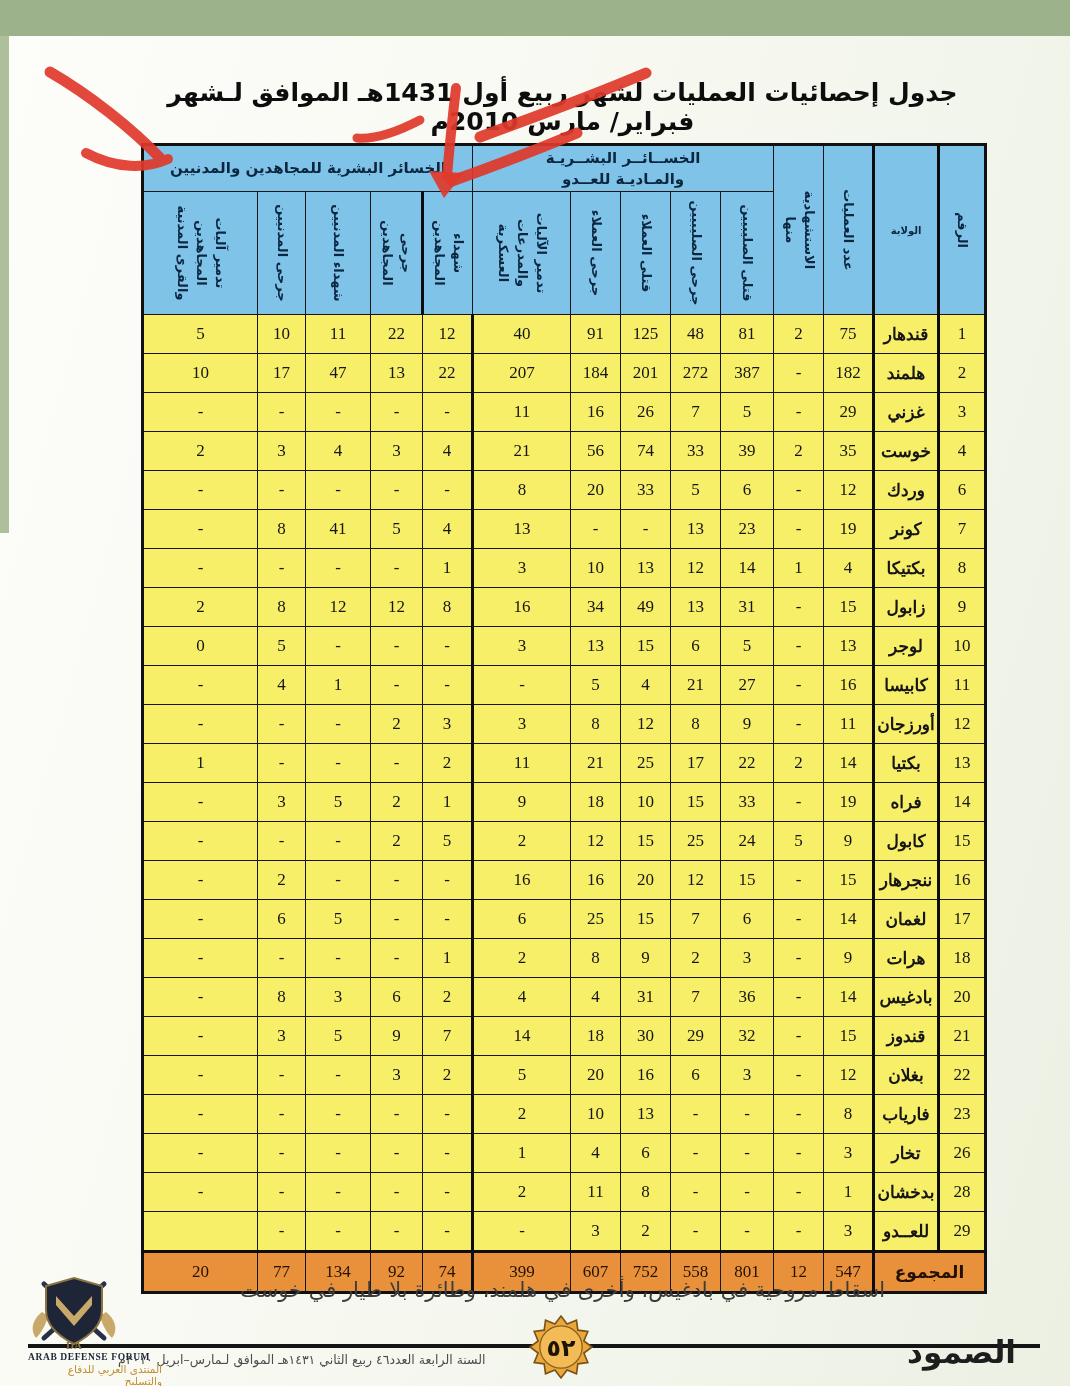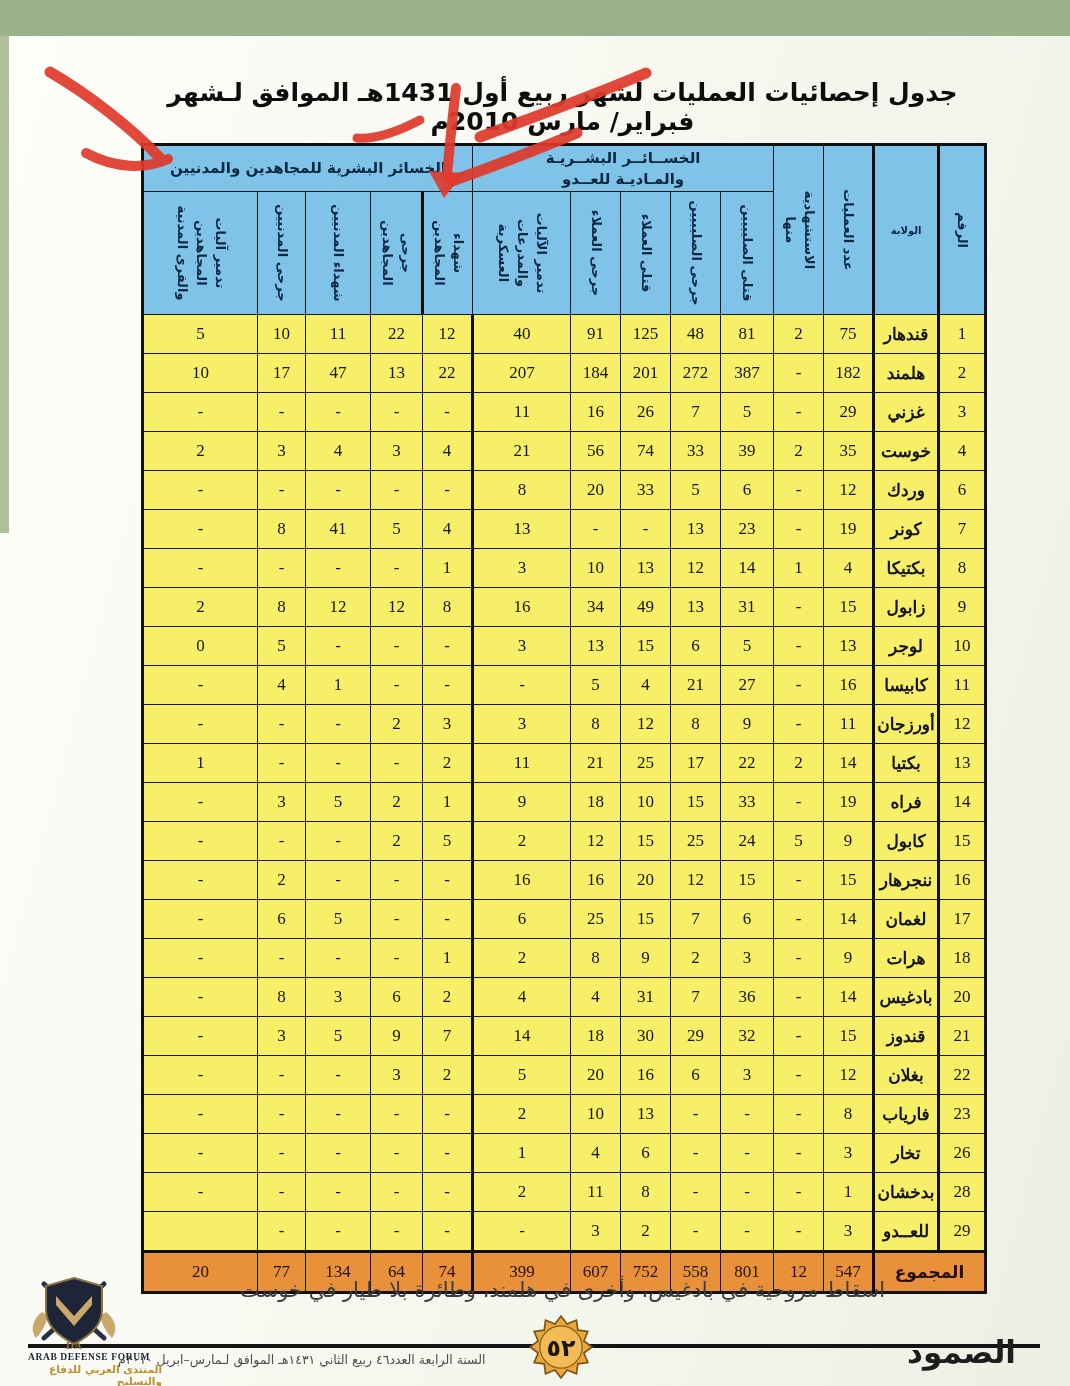--- a/index.html
+++ b/index.html
@@ -56,21 +56,21 @@
   .magazine-name{
     position:absolute;right:54px;top:1334px;direction:rtl;
     font-size:31px;font-weight:bold;color:#1d1d1d;
   }
 
   .forum-logo{position:absolute;left:28px;top:1272px;width:134px;z-index:5;}
   .forum-logo .en{
     font-family:"Liberation Serif",serif;font-weight:bold;font-size:9.5px;
     letter-spacing:.6px;color:#1d2536;margin-top:-2px;
   }
-  .forum-logo .ar{direction:rtl;font-size:10.5px;color:#c08f2f;font-weight:bold;margin-top:1px;}
+  .forum-logo .ar{direction:rtl;font-size:10.5px;color:#c08f2f;font-weight:normal;margin-top:1px;}
 
   .annotations{position:absolute;left:0;top:0;z-index:9;pointer-events:none;}
 </style>
 </head>
 <body style="--blue: #7fc3e9; --yellow: #f8ef69; --orange: #e8913a; --green: #9cb28b; --green2: #aebf9b;">
 
 <div class="top-strip"></div>
 <div class="left-strip"></div>
 
 <div class="doc-title">جدول إحصائيات العمليات لشهر ربيع أول 1431هـ الموافق لـشهر فبراير/ مارس 2010م</div>
@@ -531,21 +531,21 @@
     <tr class="total">
       <td class="total-label bl-thick" colspan="2">المجموع</td>
     <td>547</td>
         <td>12</td>
         <td>801</td>
         <td>558</td>
         <td>752</td>
         <td>607</td>
         <td class="bl-thick">399</td>
         <td>74</td>
-        <td>64</td>
+        <td>92</td>
         <td>134</td>
         <td>77</td>
         <td>20</td>
       </tr>
   </tfoot>
 </table>
 
 <svg class="annotations" width="1070" height="1386" viewBox="0 0 1070 1386">
   <g stroke="#e0392b" stroke-linecap="round" fill="none" opacity="0.92">
     <path d="M50,72 C88,94 132,128 162,160" stroke-width="11"></path>

